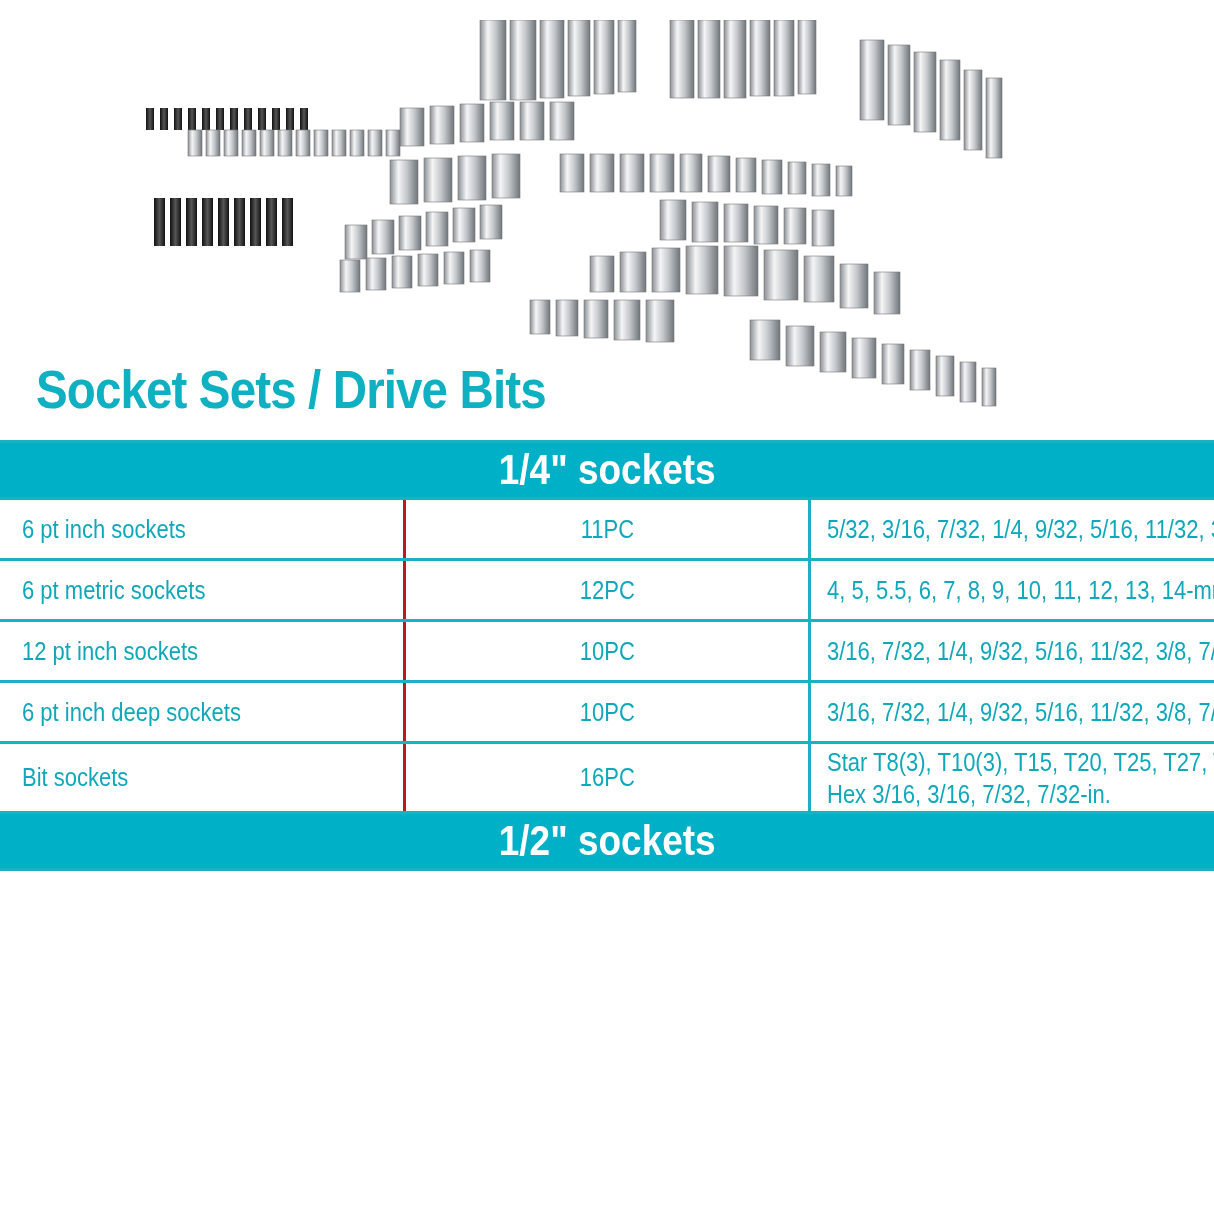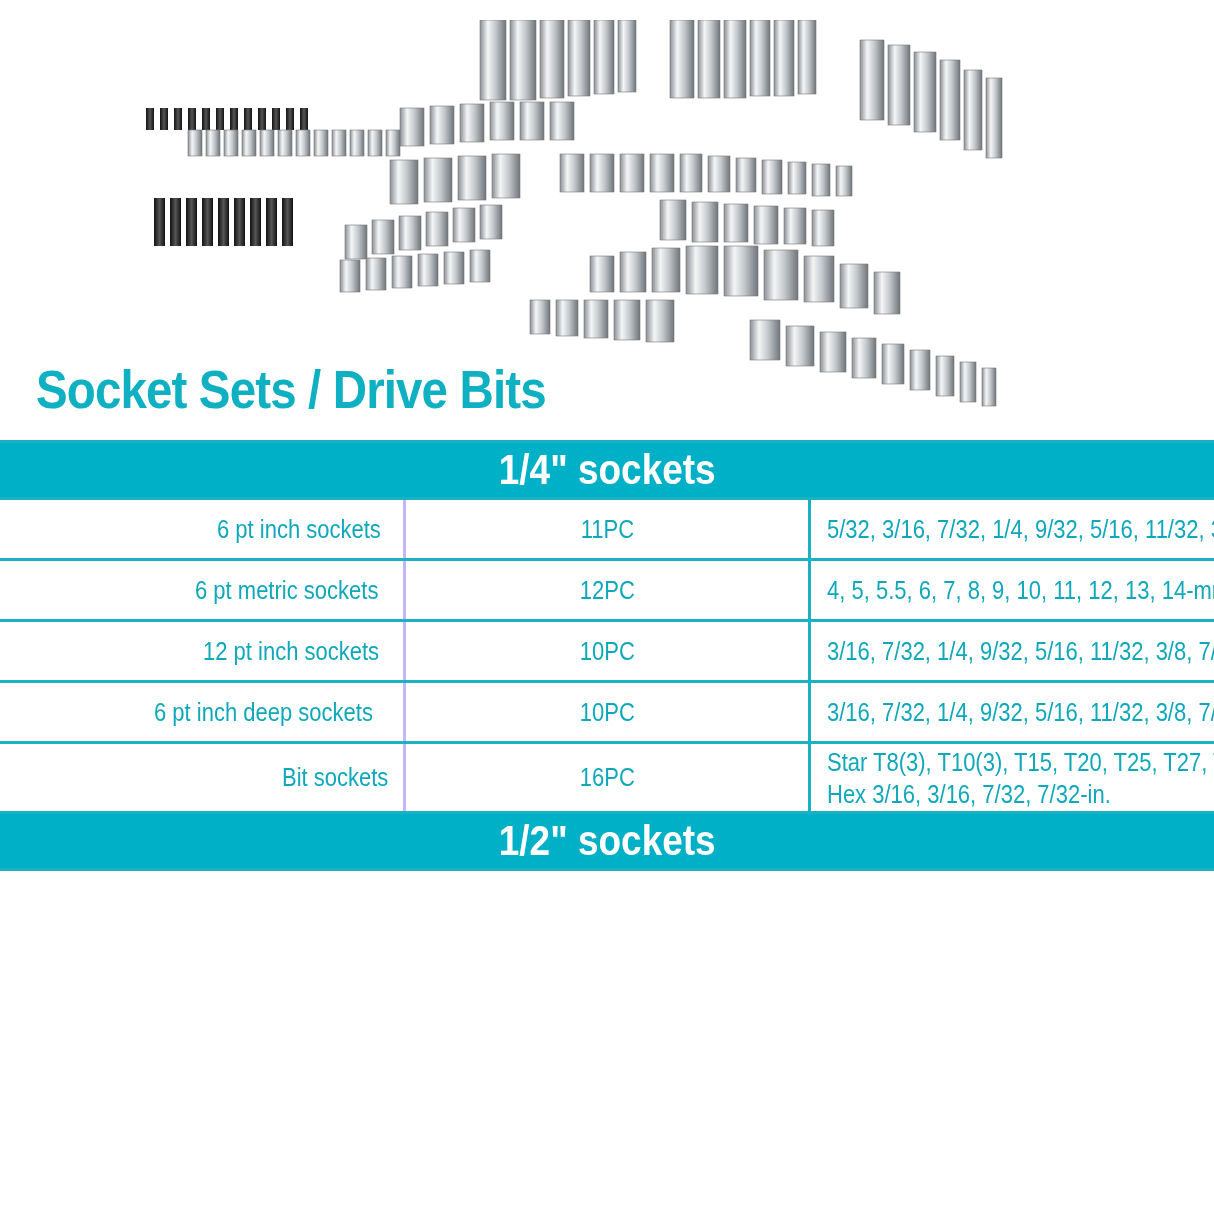--- a/index.html
+++ b/index.html
@@ -17,22 +17,22 @@
   }
   table {
     position: absolute; left: 0; top: 440px; width: 1214px;
     border-collapse: collapse; table-layout: fixed;
   }
   td {
     border-top: 3px solid #1ab2c3; border-bottom: 3px solid #1ab2c3;
     color: #0fa8bb; font-size: 25px; padding: 0 0 0 22px;
     vertical-align: middle; white-space: nowrap;
   }
-  td.c1 { width: 300px; text-align: right; }
-  td.c2 { width: 104px; border-left: 3px solid #c4b5fd; border-right: 3px solid #1ab2c3; padding: 0; text-align: center; }
+  td.c1 { width: 300px; }
+  td.c2 { width: 104px; border-left: 3px solid #b91c1c; border-right: 3px solid #1ab2c3; padding: 0; text-align: center; }
   td.c3 { padding-left: 16px; }
   .narrow { display: inline-block; transform: scaleX(0.88); transform-origin: left center; }
   .c2 .narrow { transform-origin: center center; }
   tr.section td {
     background: #00b0c6; color: #fff; font-weight: bold; font-size: 42px;
     text-align: center; padding: 0; height: 54px; border-left: none; border-right: none;
   }
   tr.section .narrow { transform-origin: center center; }
   tr.row td { height: 58px; }
   tr.tall td { height: 67px; }

